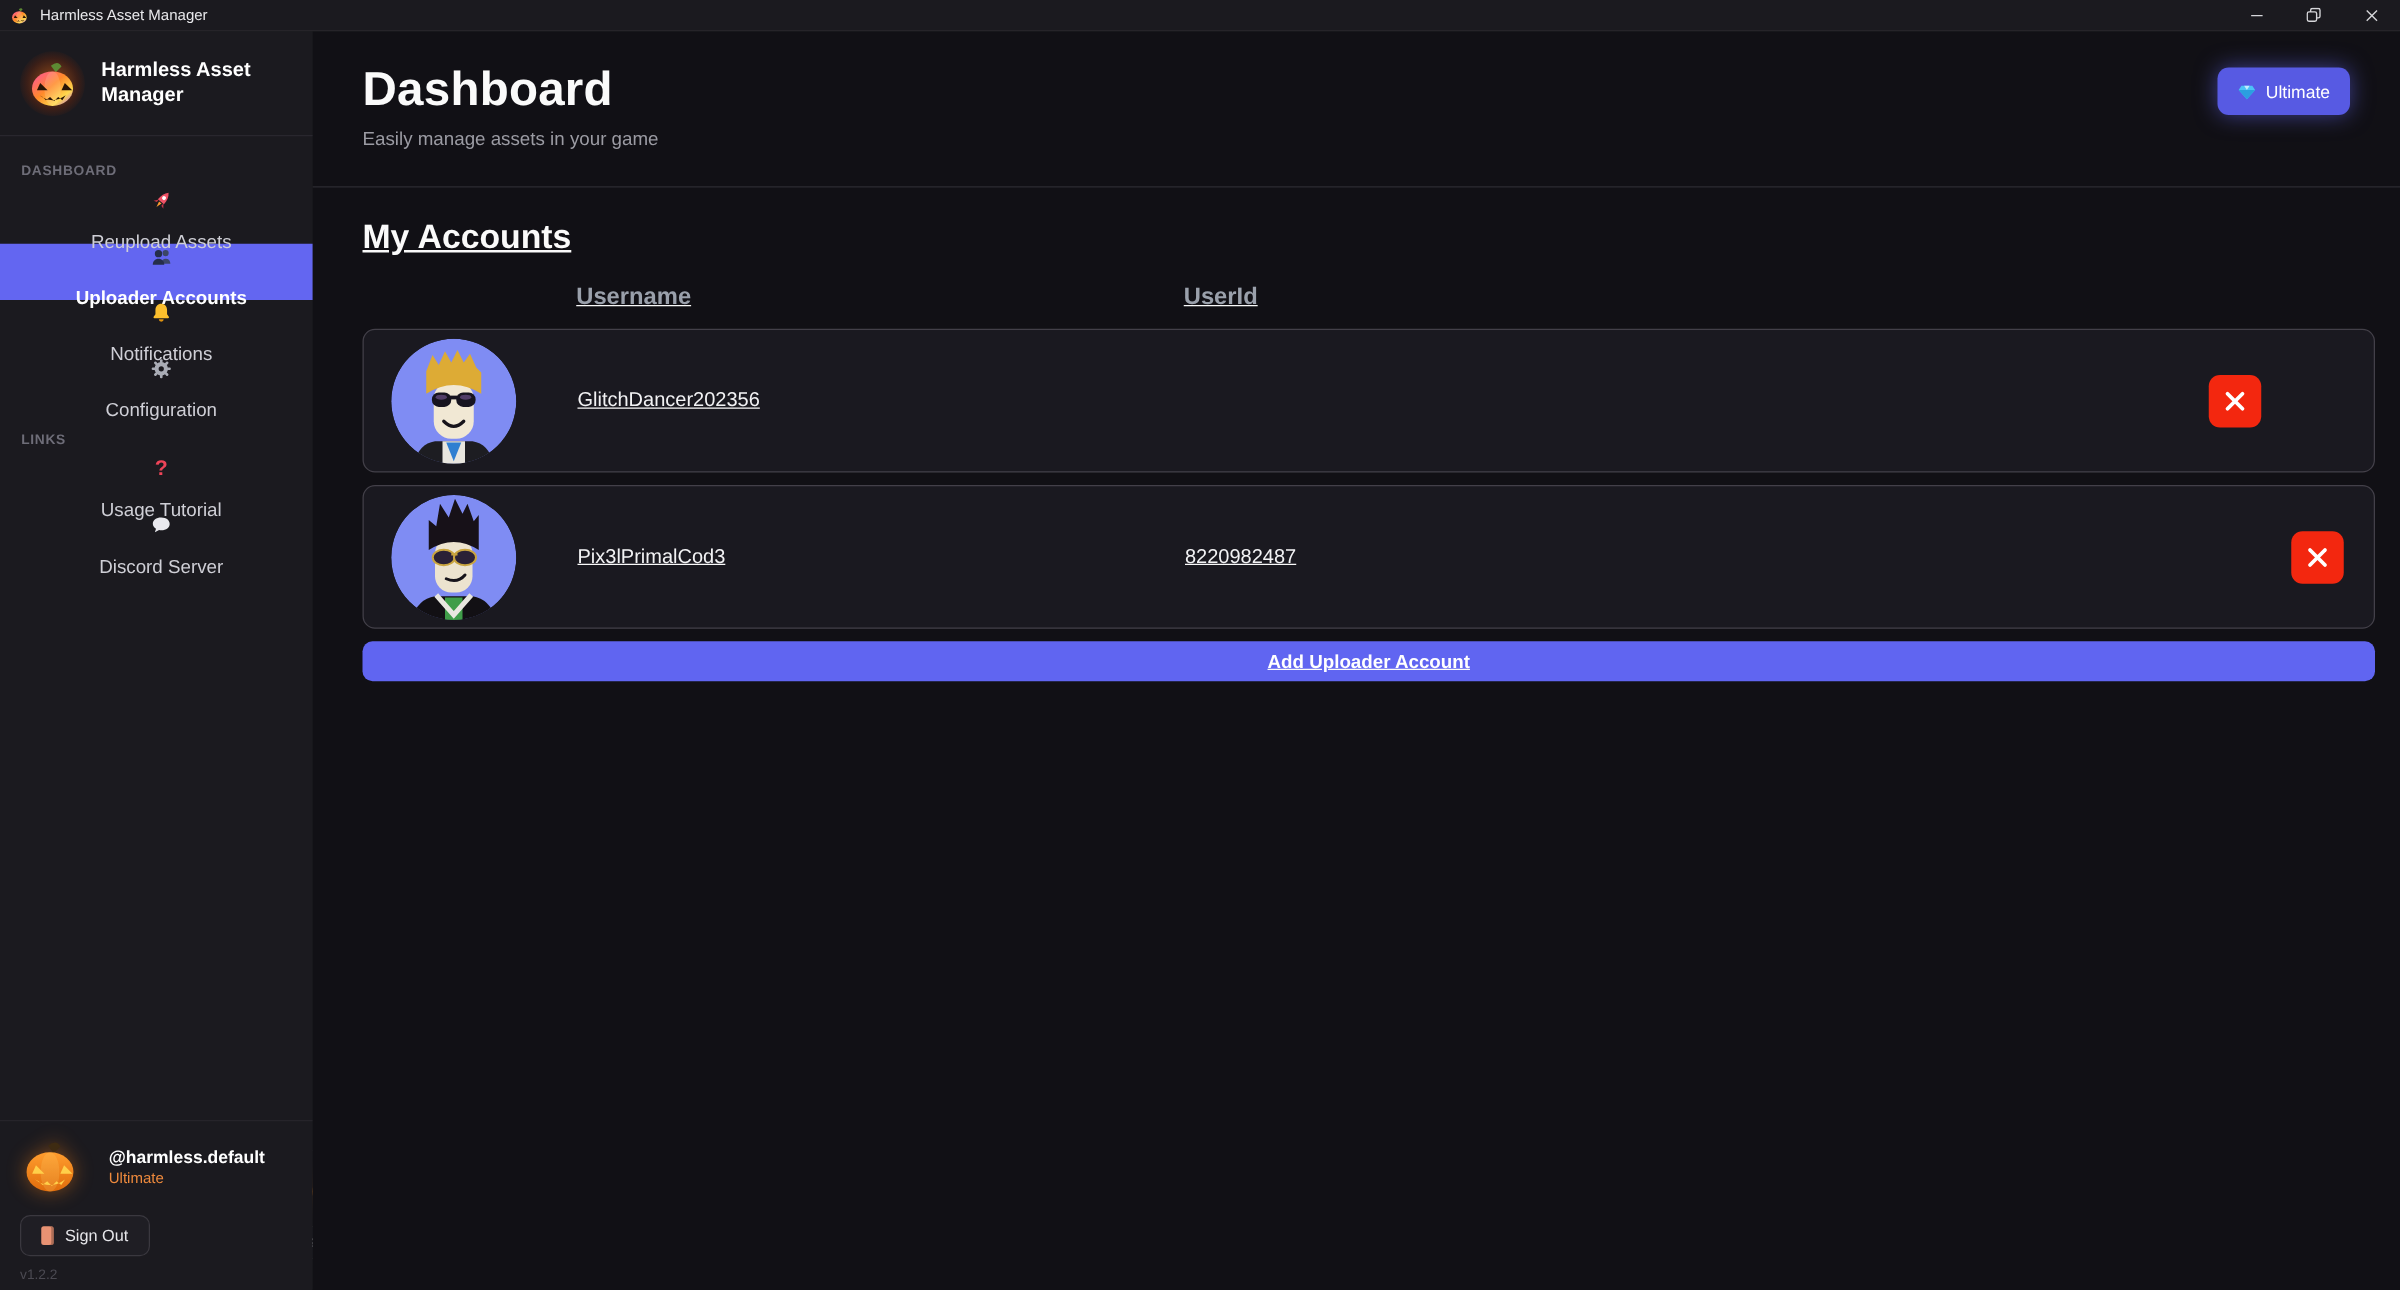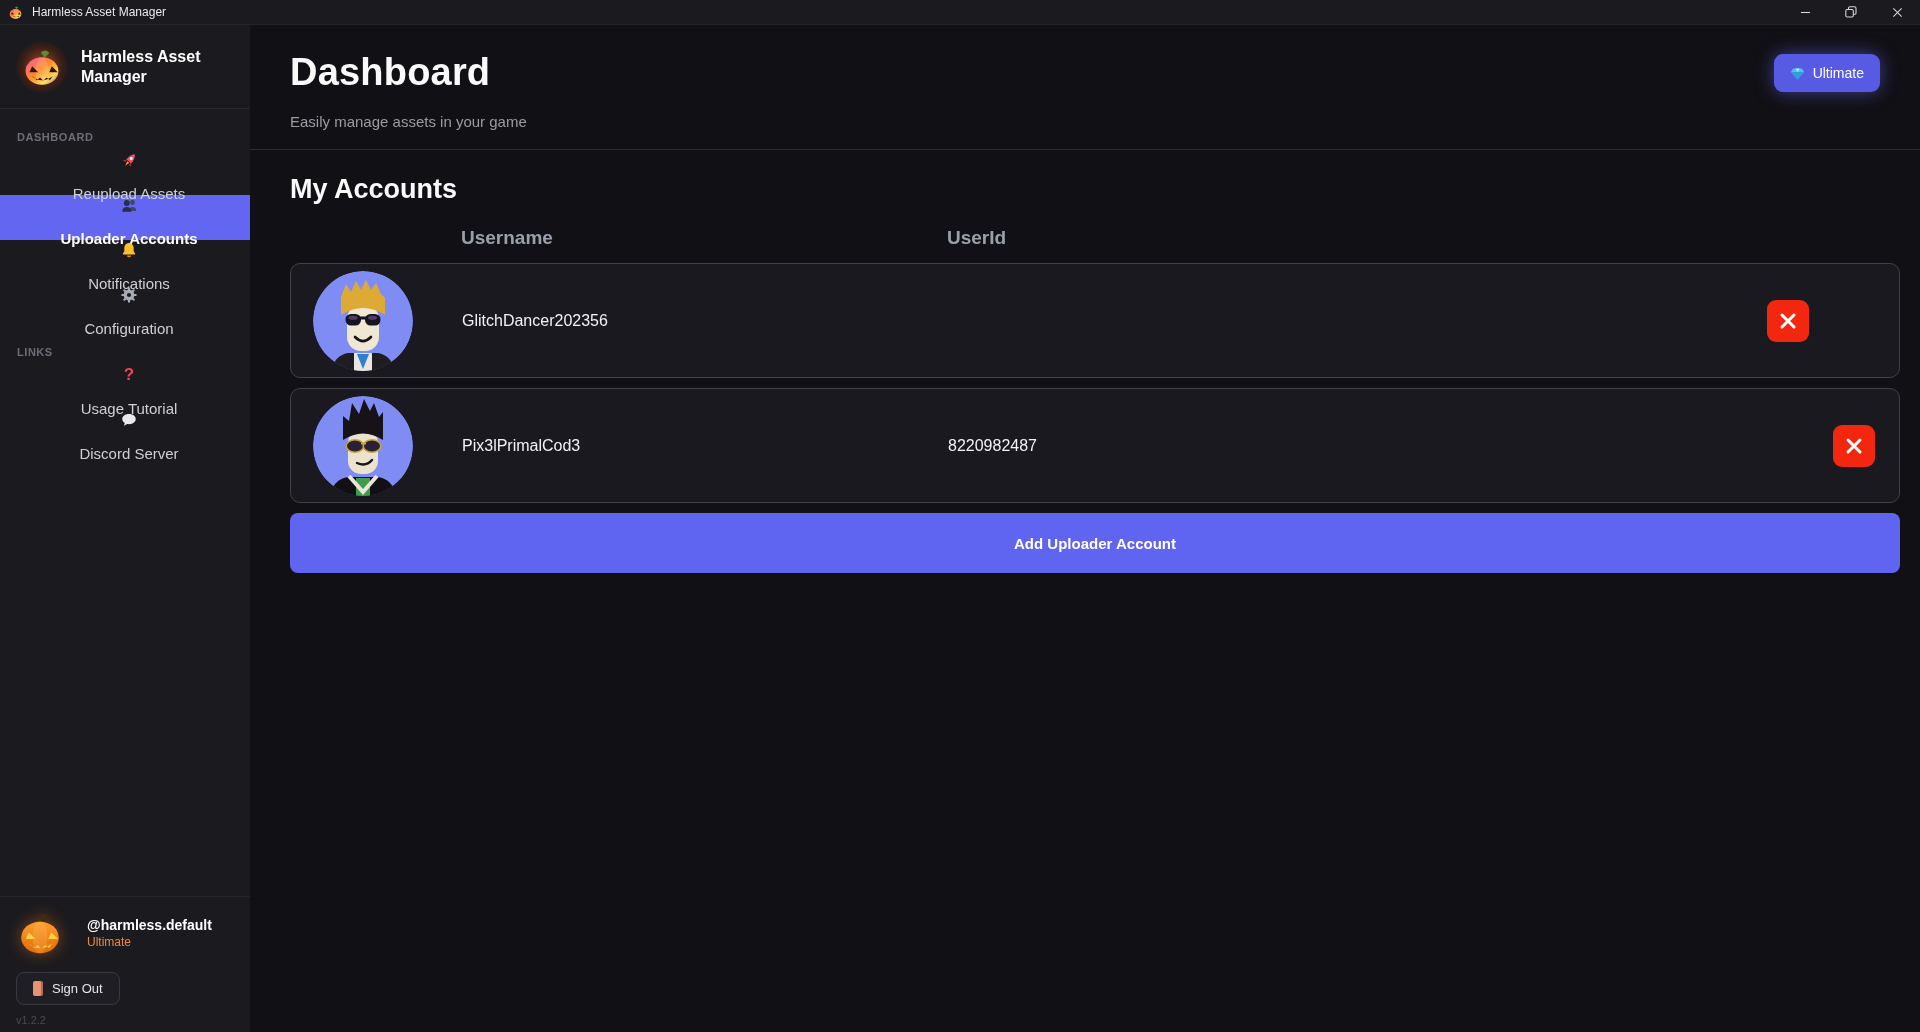--- a/index.html
+++ b/index.html
@@ -49,45 +49,45 @@
     color:#e6e6ea; font-size:13px; cursor:pointer; }
   .door-ico { width:10px; height:15px; background:#e89273; border-radius:2px;
     box-shadow:inset -2px 0 0 rgba(0,0,0,.25); }
   .version { margin-top:9px; font-size:11px; color:#4b4a52; }
 
   
   .main { position:fixed; top:25px; left:250px; width:1670px; height:1007px; background:#111015; }
   .main-header { position:relative; height:125px; padding:26px 40px 0 40px;
     border-bottom:1px solid #2d2b32; }
   .page-title { font-size:38px; font-weight:bold; letter-spacing:.2px; }
-  .page-subtitle { margin-top:19px; font-size:15px; color:#9b9ba3; }
+  .page-subtitle { margin-top:9px; font-size:15px; color:#9b9ba3; }
   .ultimate-badge { position:absolute; top:29px; right:40px; height:38px; padding:0 16px;
     display:inline-flex; align-items:center; gap:8px; border-radius:9px; background:#575ae3;
     color:#fff; font-size:14px; font-weight:500; cursor:pointer;
     box-shadow:0 0 18px rgba(99,102,241,.55); }
   .ultimate-badge svg { width:15px; height:15px; }
 
-  .content { padding:24px 20px 0 40px; }
+  .content { padding:24px 20px 0 40px;text-decoration:underline; }
   .section-title { font-size:27px; font-weight:bold; }
   .section-subtitle { margin-top:4px; font-size:14px; color:#9b9ba3; }
 
   .grid-cols { display:grid; grid-template-columns:171px 486px 1fr 66px; align-items:center; }
   .table-head { margin-top:22px; height:20px; }
   .table-head .col { font-size:19px; font-weight:bold; color:#9aa0ab; }
 
   .rows { margin-top:16px; }
   .account-row { height:115px; background:#1a1920; border:1px solid #434049; border-radius:10px;
     margin-bottom:10px; }
   .row-avatar { width:100px; height:100px; margin-left:22px; }
   .cell { font-size:16px; color:#f2f2f4; }
   .delete-btn { width:42px; height:42px; border:none; border-radius:9px; background:#f3270f;
     display:flex; align-items:center; justify-content:center; cursor:pointer;
     justify-self:end; margin-right:24px; }
 
-  .add-btn { width:100%; height:60px; border:none; border-radius:8px;
+  .add-btn { width:100%; height:32px; border:none; border-radius:8px;
     background:#6065f1; color:#fff; font-size:15px; font-weight:bold;
     font-family:"Liberation Sans", sans-serif; cursor:pointer; display:block; }
 </style>
 </head>
 <body>
 
 <svg width="0" height="0" style="position:absolute">
   <defs>
     <linearGradient id="rainbowP" x1="0" y1="0" x2="1" y2="1">
       <stop offset="0" stop-color="#ff4fa3"></stop>

